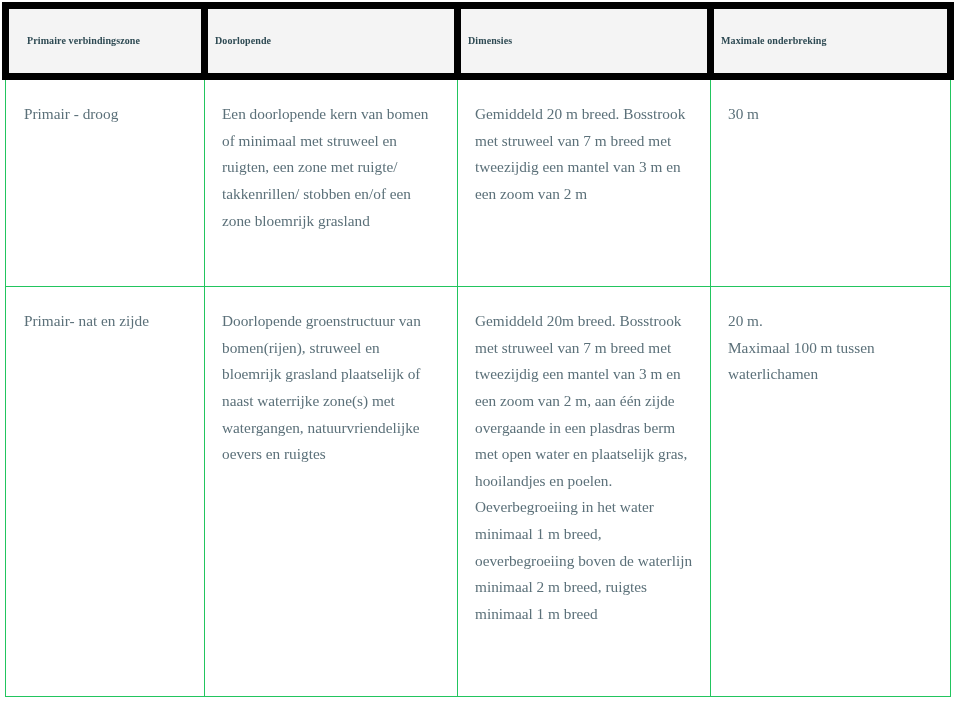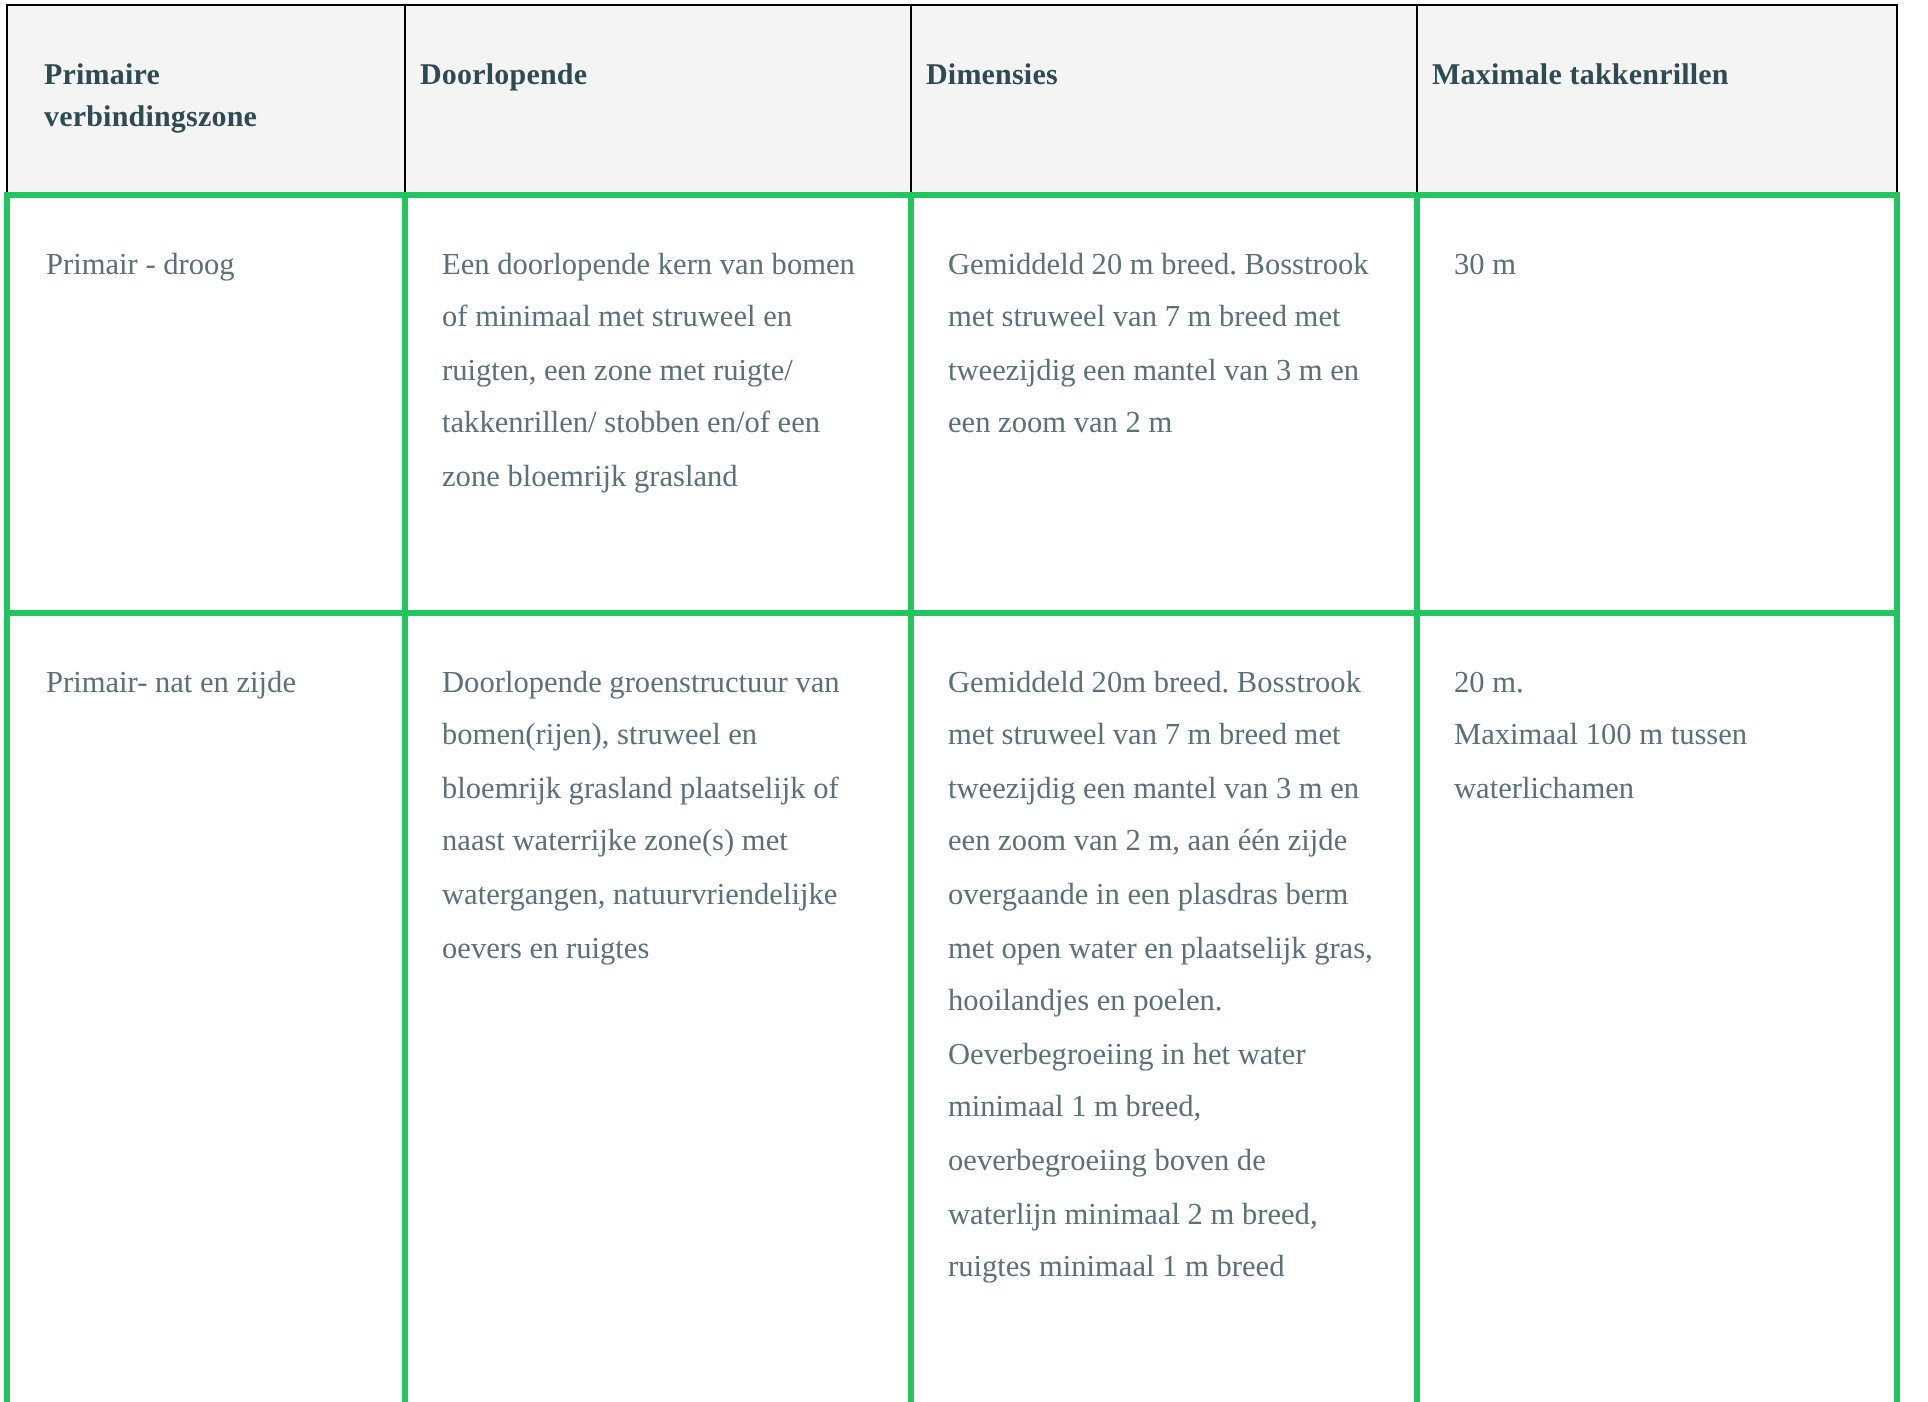--- a/index.html
+++ b/index.html
@@ -27,35 +27,35 @@
     border: 1px solid #e3e3e3;
   }
 
   table.spec-table col.c1 { width: 199px; }
   table.spec-table col.c2 { width: 253px; }
   table.spec-table col.c3 { width: 253px; }
   table.spec-table col.c4 { width: 240px; }
 
   thead tr.header-row th {
     background: #f4f4f4;
-    border: 1px solid #000000;
+    border: 7px solid #000000;
     color: #2e4a53;
     font-weight: bold;
-    font-size: 15px;
+    font-size: 10px;
     line-height: 1.42;
     text-align: left;
     vertical-align: top;
     padding: 25px 16px 25px 7px;
     letter-spacing: 0.1px;
   }
 
   thead tr.header-row th.th-first { padding-left: 18px; }
 
   tbody tr.data-row td {
-    border: 3px solid #22c55e;
+    border: 1px solid #22c55e;
     color: #5b7079;
     font-size: 15.3px;
     line-height: 26.6px;
     text-align: left;
     vertical-align: top;
     padding: 21px 16px 22px 17px;
     font-weight: normal;
   }
 
   tbody tr.data-row td.td-first { padding-left: 18px; }
@@ -84,21 +84,21 @@
         <th class="th-first">
           <span class="cell-text">Primaire verbindingszone</span>
         </th>
         <th>
           <span class="cell-text">Doorlopende</span>
         </th>
         <th>
           <span class="cell-text">Dimensies</span>
         </th>
         <th>
-          <span class="cell-text">Maximale takkenrillen</span>
+          <span class="cell-text">Maximale onderbreking</span>
         </th>
       </tr>
     </thead>
     <tbody>
       <tr class="data-row row-1">
         <td class="td-first">
           <span class="cell-text">Primair - droog</span>
         </td>
         <td>
           <span class="cell-text">Een doorlopende kern van bomen of minimaal met struweel en ruigten, een zone met ruigte/ takkenrillen/ stobben en/of een zone bloemrijk grasland</span>

